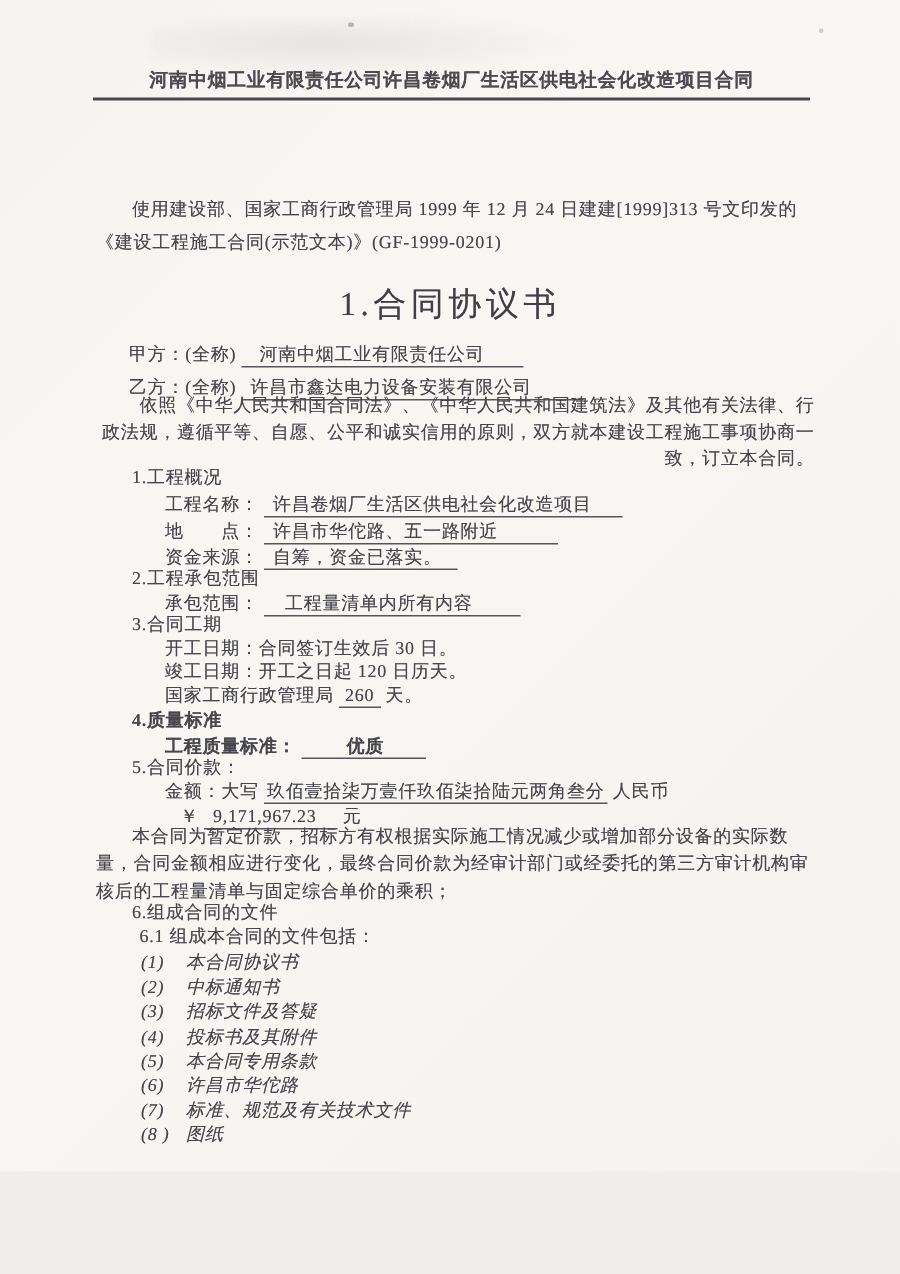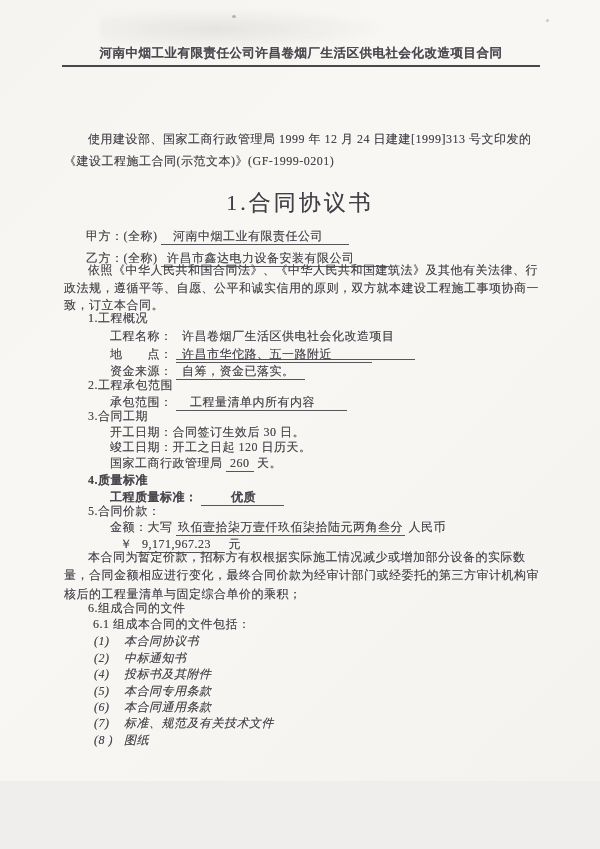--- a/index.html
+++ b/index.html
@@ -18,38 +18,38 @@
   }
   .abs{position:absolute;}
   .header{
     left:62px;top:45px;width:478px;text-align:center;
     font-weight:bold;font-size:12.5px;color:#4a4a50;
     padding-bottom:3px;border-bottom:2px solid #47474d;
   }
   .intro{left:64px;top:129px;width:479px;line-height:21.5px;text-indent:2em;}
   .doc-title{left:0;top:188px;width:600px;text-align:center;font-size:22px;letter-spacing:3px;color:#3f3f45;}
   .parties{left:86px;top:226px;line-height:21.5px;}
-  .preamble{left:64px;top:262px;width:479px;line-height:17.6px;text-indent:2em;}
+  .preamble{left:64px;top:262px;width:479px;line-height:17.6px;text-indent:2em;text-align:right;}
   .sec{left:88px;}
   .sec .ln{margin-left:22px;}
   #s1{top:310px;line-height:17.8px;}
   #s2{top:377px;line-height:16.5px;}
   #s3{top:409px;line-height:15.7px;}
   #s4{top:472px;line-height:16.5px;font-weight:bold;}
   #s5{top:503px;line-height:16.3px;}
   #s5 .yuan-line{margin-left:32px;}
   .note{left:64px;top:548px;width:479px;line-height:18.3px;text-indent:2em;}
   #s6{top:600px;line-height:16.2px;}
   #s6 .sub{margin-left:5px;}
   #s6 .items{margin-top:1px;line-height:16.4px;font-style:italic;}
   #s6 .item-no{display:inline-block;width:30px;margin-left:6px;}
   .u{border-bottom:1px solid #55555b;padding:0 6px 1px 6px;}
   .u-a{padding:0 26px 1px 12px;}
   .u-b{padding:0 34px 1px 6px;}
-  .u-name{padding:0 20px 16px 6px;}
+  .u-name{padding:0 20px 1px 6px;}
   .u-loc{padding:0 40px 1px 6px;}
   .u-fund{padding:12px 10px 1px 6px;}
   .u-scope{padding:0 32px 1px 14px;}
   .u-days{padding:0 4px 1px 4px;}
   .u-quality{padding:0 28px 1px 30px;}
   .u-caps{padding:0 2px 1px 2px;}
   .u-num{padding:0 14px 1px 6px;}
   .pageno{left:0;top:779px;width:600px;text-align:center;font-size:12px;color:#55555a;letter-spacing:1px;}
   
   .smudge{
@@ -163,27 +163,30 @@
     <div>6.组成合同的文件</div>
     <div class="sub">6.1 组成本合同的文件包括：</div>
     <div class="items">
       <div>
         <span class="item-no">(1)</span><span>本合同协议书</span>
       </div>
       <div>
         <span class="item-no">(2)</span><span>中标通知书</span>
       </div>
       <div>
+        <span class="item-no">(3)</span><span>招标文件及答疑</span>
+      </div>
+      <div>
         <span class="item-no">(4)</span><span>投标书及其附件</span>
       </div>
       <div>
         <span class="item-no">(5)</span><span>本合同专用条款</span>
       </div>
       <div>
-        <span class="item-no">(6)</span><span>本合同通用条款</span>
+        <span class="item-no">(6)</span><span>许昌市华佗路</span>
       </div>
       <div>
         <span class="item-no">(7)</span><span>标准、规范及有关技术文件</span>
       </div>
       <div>
         <span class="item-no">(8 )</span><span>图纸</span>
       </div>
     </div>
   </div>
 

